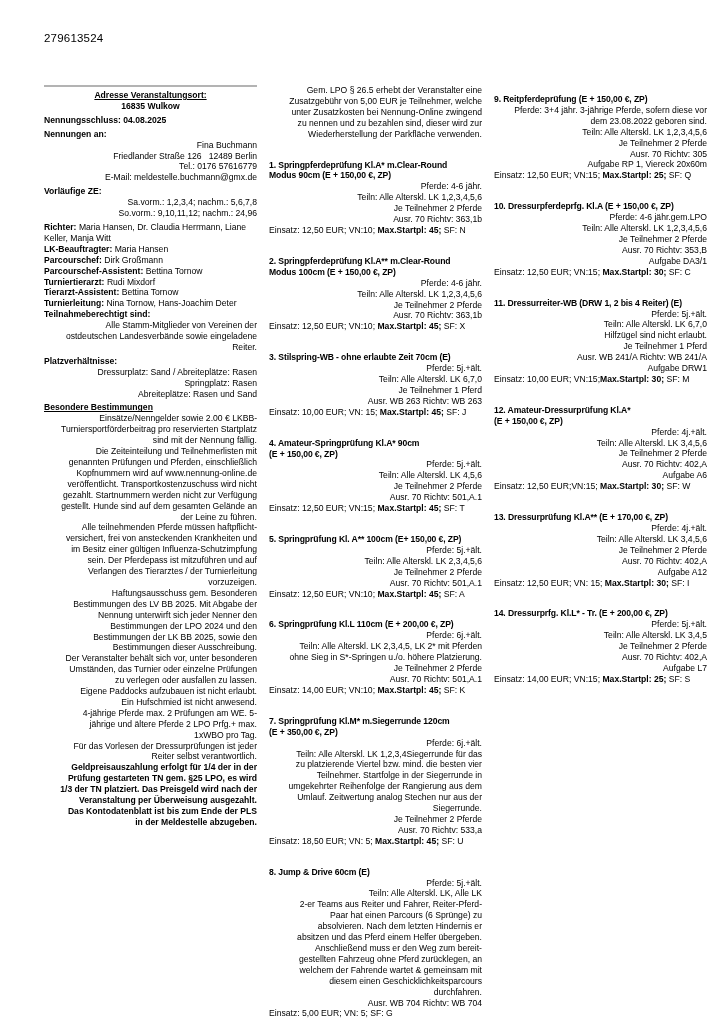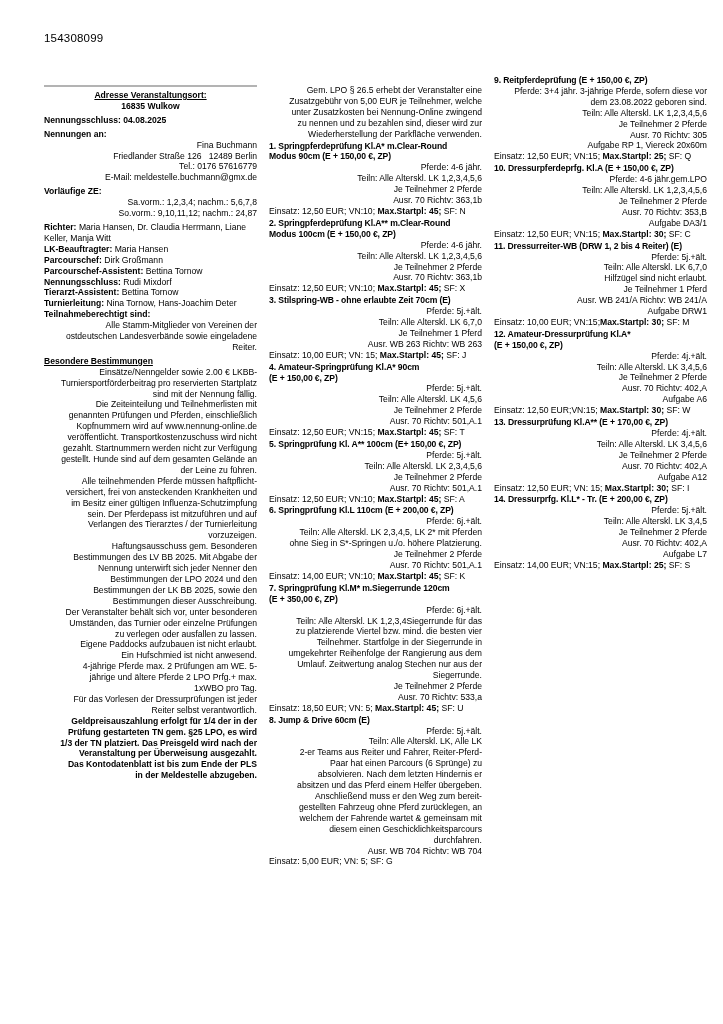--- a/index.html
+++ b/index.html
@@ -20,30 +20,30 @@
   .col { width: 213px; flex: 0 0 213px; }
   .rule { border-top: 1px solid #b3b3b3; height: 0; }
   .title { font-weight: bold; font-size: 13px; line-height: 15px; padding: 1px 0 2px 0; white-space: pre-line; }
   .bold { font-weight: bold; }
   .prelike { white-space: pre-line; text-align: right; }
   .underline { text-decoration: underline; }
   .center { text-align: center; }
   .organizer { font-weight: bold; white-space: pre-line; margin-top: 2px; }
   .venue { margin-top: 3px; }
   .sec { margin-top: 3px; }
-  .comp { margin-top: 1px; }
+  .comp { margin-top: 20px; }
   .comp-title { font-weight: bold; white-space: pre-line; letter-spacing: -0.1px; }
   .einsatz b { white-space: nowrap; }
 </style>
 </head>
 <body>
 
 <div class="page">
 
-  <div class="doc-number">154308099</div>
+  <div class="doc-number">279613524</div>
 
   <div class="columns">
 
     <div class="col">
       <div class="rule"></div>
       <div class="rule"></div>
 
 
       <div class="venue">
         <div class="bold underline center">Adresse Veranstaltungsort:</div>
@@ -56,45 +56,51 @@
         <div class="bold">Nennungen an:</div>
         <div class="prelike">Fina Buchmann
 Friedlander Straße 126&nbsp;&nbsp; 12489 Berlin
 Tel.: 0176 57616779
 E-Mail: meldestelle.buchmann@gmx.de</div>
       </div>
 
       <div class="sec">
         <div class="bold">Vorläufige ZE:</div>
         <div class="prelike">Sa.vorm.: 1,2,3,4; nachm.: 5,6,7,8
-So.vorm.: 9,10,11,12; nachm.: 24,87</div>
+So.vorm.: 9,10,11,12; nachm.: 24,96</div>
       </div>
 
       <div class="sec">
         <div>
   <div><b>Richter:</b> <span>Maria Hansen, Dr. Claudia Herrmann, Liane Keller, Manja Witt</span></div>
 
   <div><b>LK-Beauftragter:</b> <span>Maria Hansen</span></div>
 
   <div><b>Parcourschef:</b> <span>Dirk Großmann</span></div>
 
   <div><b>Parcourschef-Assistent:</b> <span>Bettina Tornow</span></div>
 
-  <div><b>Nennungsschluss:</b> <span>Rudi Mixdorf</span></div>
+  <div><b>Turniertierarzt:</b> <span>Rudi Mixdorf</span></div>
 
   <div><b>Tierarzt-Assistent:</b> <span>Bettina Tornow</span></div>
 
   <div><b>Turnierleitung:</b> <span>Nina Tornow, Hans-Joachim Deter</span></div>
 </div>
         <div class="bold">Teilnahmeberechtigt sind:</div>
         <div class="prelike">Alle Stamm-Mitglieder von Vereinen der
 ostdeutschen Landesverbände sowie eingeladene
 Reiter.</div>
       </div>
 
+      <div class="sec">
+        <div class="bold">Platzverhältnisse:</div>
+        <div class="prelike">Dressurplatz: Sand / Abreiteplätze: Rasen
+Springplatz: Rasen
+Abreiteplätze: Rasen und Sand</div>
+      </div>
 
       <div class="sec">
         <div class="bold underline">Besondere Bestimmungen</div>
         <div class="prelike">Einsätze/Nenngelder sowie 2.00 € LKBB-
 Turniersportförderbeitrag pro reservierten Startplatz
 sind mit der Nennung fällig.
 Die Zeiteinteilung und Teilnehmerlisten mit
 genannten Prüfungen und Pferden, einschließlich
 Kopfnummern wird auf www.nennung-online.de
 veröffentlicht. Transportkostenzuschuss wird nicht

